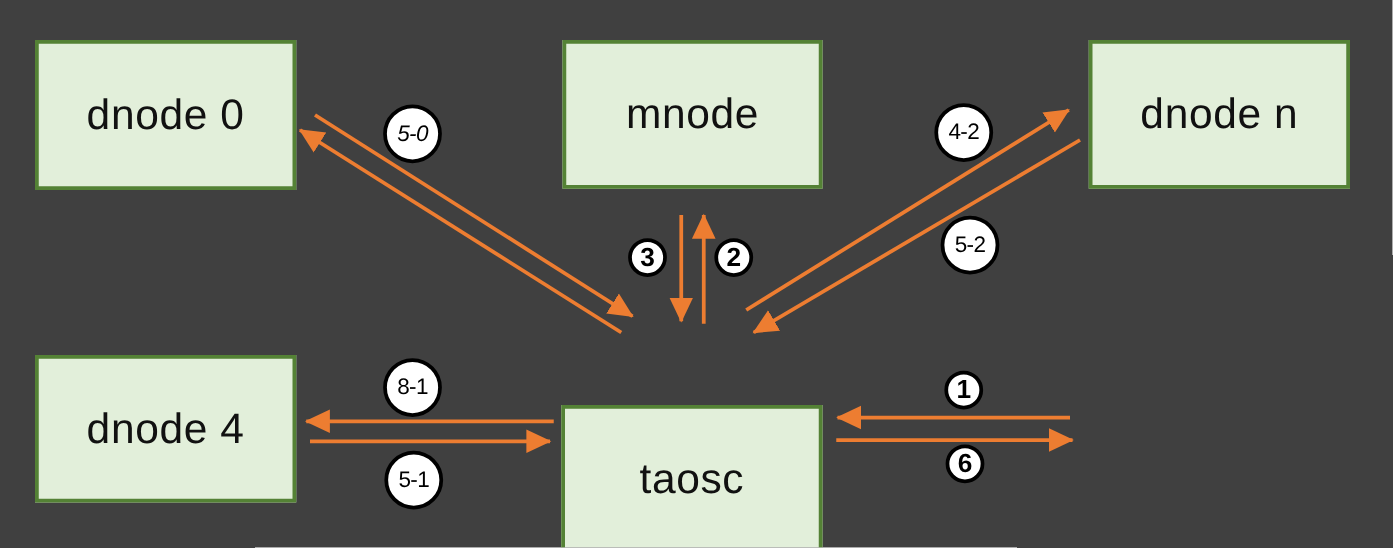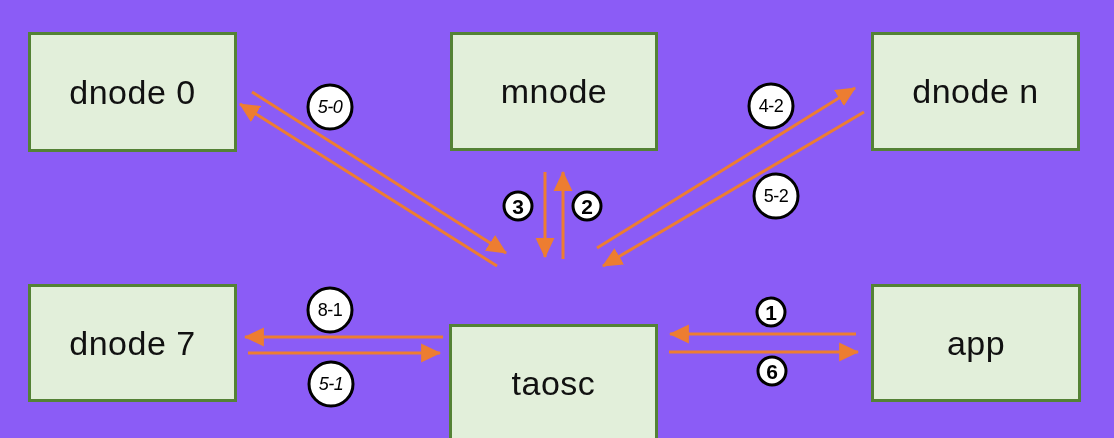--- a/index.html
+++ b/index.html
@@ -1,20 +1,20 @@
 <!DOCTYPE html>
 <html><head>
 <meta charset="utf-8">
 <style>
   html, body { margin: 0; padding: 0; background: #ffffff; }
   .canvas {
     position: relative;
     width: 1114px;
     height: 438px;
-    background: #8b5cf6;
+    background: #404040;
     font-family: "Liberation Sans", "DejaVu Sans", sans-serif;
     overflow: hidden;
   }
   .arrow-layer {
     position: absolute;
     left: 0; top: 0;
     width: 1114px; height: 438px;
   }
   .node {
     position: absolute;
@@ -56,21 +56,21 @@
     font-size: 21px;
     font-weight: bold;
   }
   .l-5-0 { left: 330px; top: 107px; font-style: italic; }
   .l-4-0 { left: 330px; top: 198px; }
   .l-3   { left: 518px; top: 206px; }
   .l-2   { left: 587px; top: 206px; }
   .l-4-2 { left: 771px; top: 106px; }
   .l-5-2 { left: 776px; top: 196px; }
   .l-4-1 { left: 330px; top: 310px; }
-  .l-5-1 { left: 331px; top: 384px; font-style: italic; }
+  .l-5-1 { left: 331px; top: 384px; }
   .l-1   { left: 771px; top: 312px; }
   .l-6   { left: 772px; top: 371px; }
   .arrow-layer line {
     stroke: #ed7d31;
     stroke-width: 3;
   }
 </style>
 </head>
 <body>
 
@@ -97,27 +97,24 @@
   <div class="node node-dnode0">
     <span>dnode 0</span>
   </div>
   <div class="node node-dnoden">
     <span>dnode n</span>
   </div>
   <div class="node node-mnode">
     <span>mnode</span>
   </div>
   <div class="node node-dnode1">
-    <span>dnode 7</span>
+    <span>dnode 4</span>
   </div>
   <div class="node node-taosc">
     <span>taosc</span>
-  </div>
-  <div class="node node-app">
-    <span>app</span>
   </div>
 
   <div class="elabel duo l-5-0">5-0</div>
   <div class="elabel uno l-3">3</div>
   <div class="elabel uno l-2">2</div>
   <div class="elabel duo l-4-2">4-2</div>
   <div class="elabel duo l-5-2">5-2</div>
   <div class="elabel duo l-4-1">8-1</div>
   <div class="elabel duo l-5-1">5-1</div>
   <div class="elabel uno l-1">1</div>

